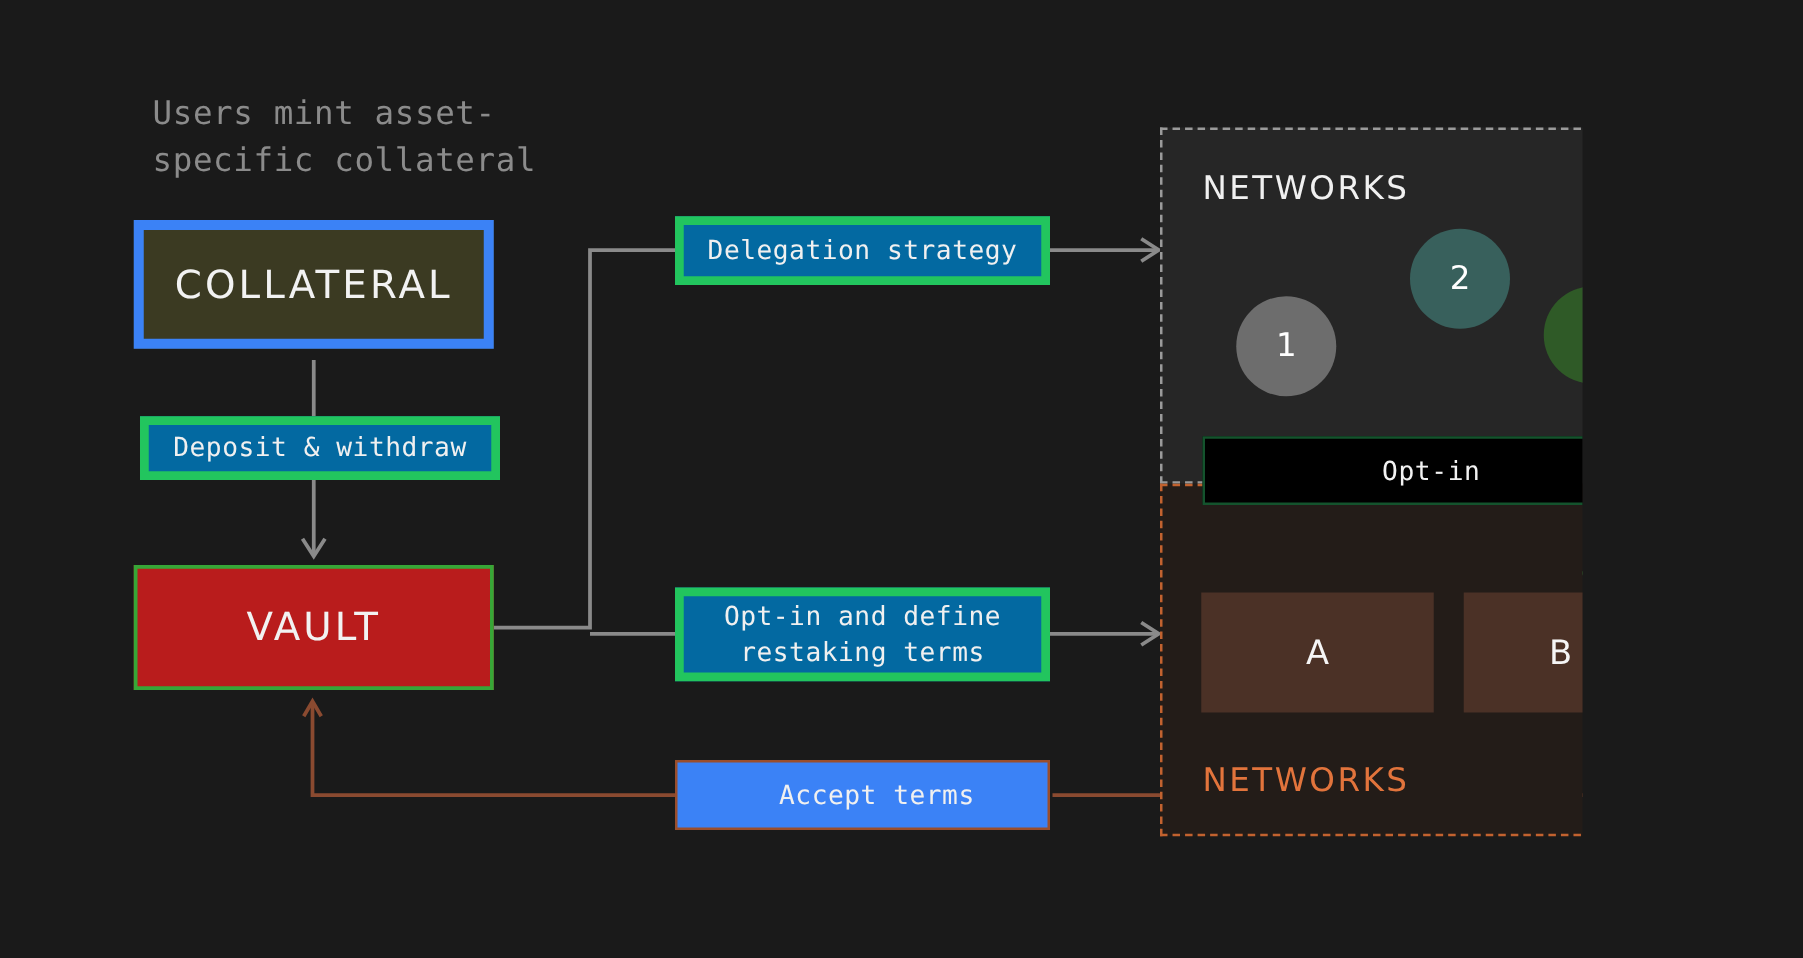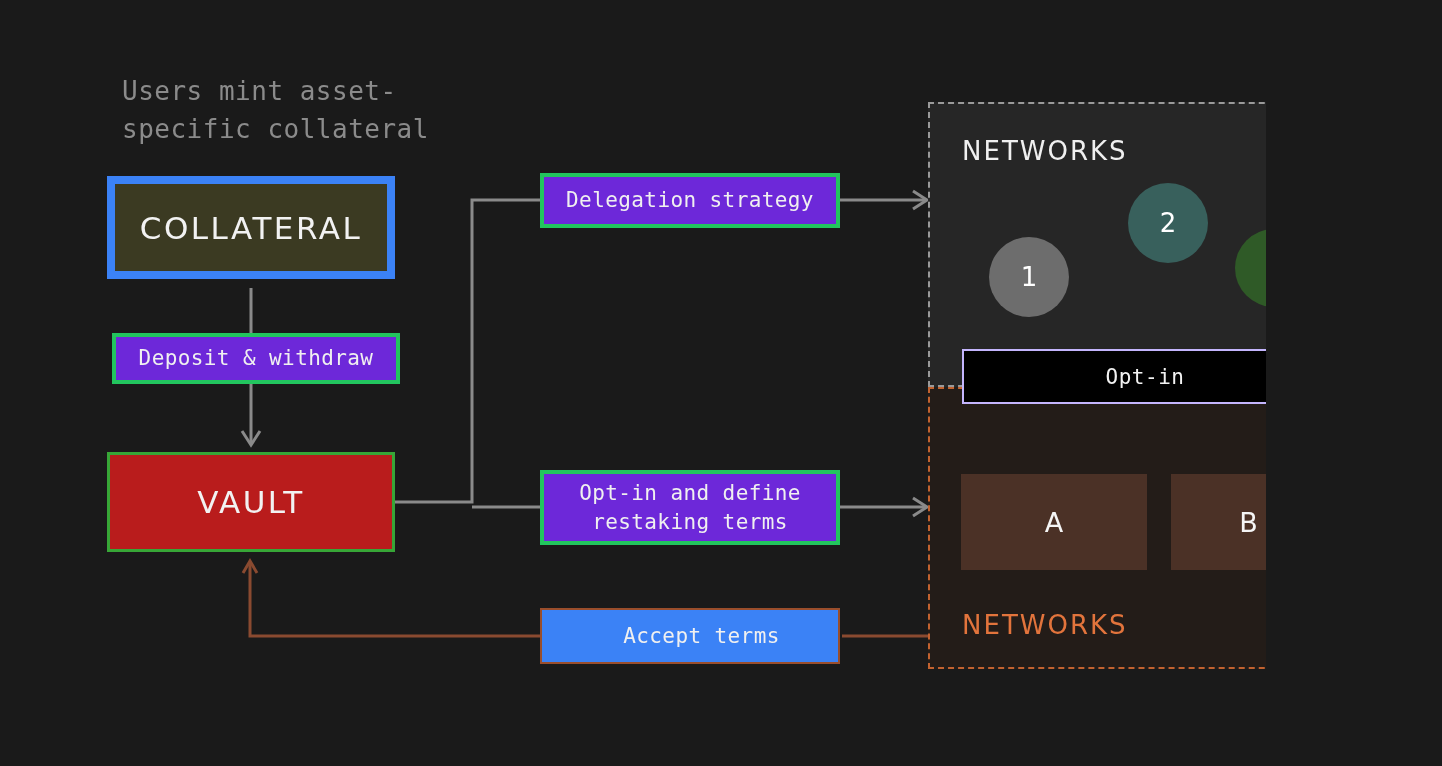--- a/index.html
+++ b/index.html
@@ -63,22 +63,22 @@
 
   
   .labelbox {
     position: absolute;
     box-sizing: border-box;
     display: flex;
     align-items: center;
     justify-content: center;
     text-align: center;
     color: #f0f0f0;
-    background: #6d28d9;
-    border: 4px solid #22c55e;
+    background: #0369a1;
+    border: 7px solid #22c55e;
     font-family: "DejaVu Sans Mono", "Liberation Mono", monospace;
     font-size: 21px;
     line-height: 29px;
     white-space: pre-line;
     letter-spacing: 0.4px;
   }
   .lb-deposit  { left: 112px; top: 333px;  width: 288px; height: 51px; }
   .lb-deleg    { left: 540px; top: 173px;  width: 300px; height: 55px; }
   .lb-optin2   { left: 540px; top: 470px;  width: 300px; height: 75px; }
   .lb-accept   {
@@ -135,21 +135,21 @@
   .op-2 { left: 1128px; top: 183px; width: 80px; height: 80px; background: #38605c; }
   .op-3 { left: 1235px; top: 229px; width: 78px; height: 78px; background: #2f5a27; }
 
   
   .optin-bar {
     position: absolute;
     box-sizing: border-box;
     left: 962px; top: 349px;
     width: 366px; height: 55px;
     background: #000000;
-    border: 2px solid #c4b5fd;
+    border: 2px solid #14532d;
     display: flex;
     align-items: center;
     justify-content: center;
     color: #f2f2f2;
     font-family: "DejaVu Sans Mono", "Liberation Mono", monospace;
     font-size: 21px;
     letter-spacing: 0.5px;
     z-index: 6;
   }
 

